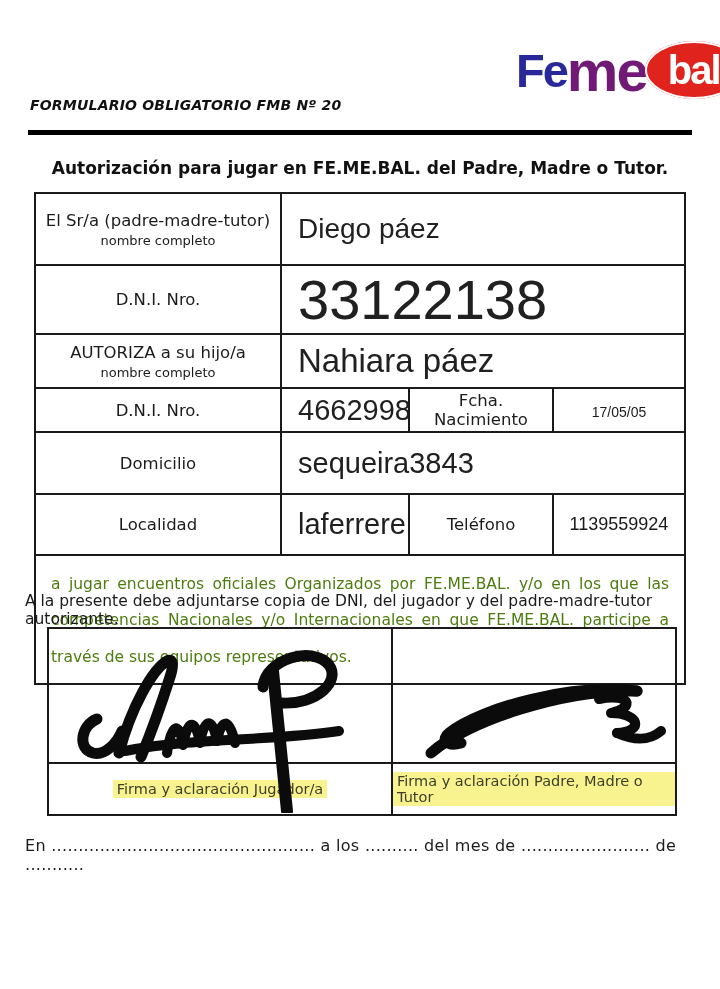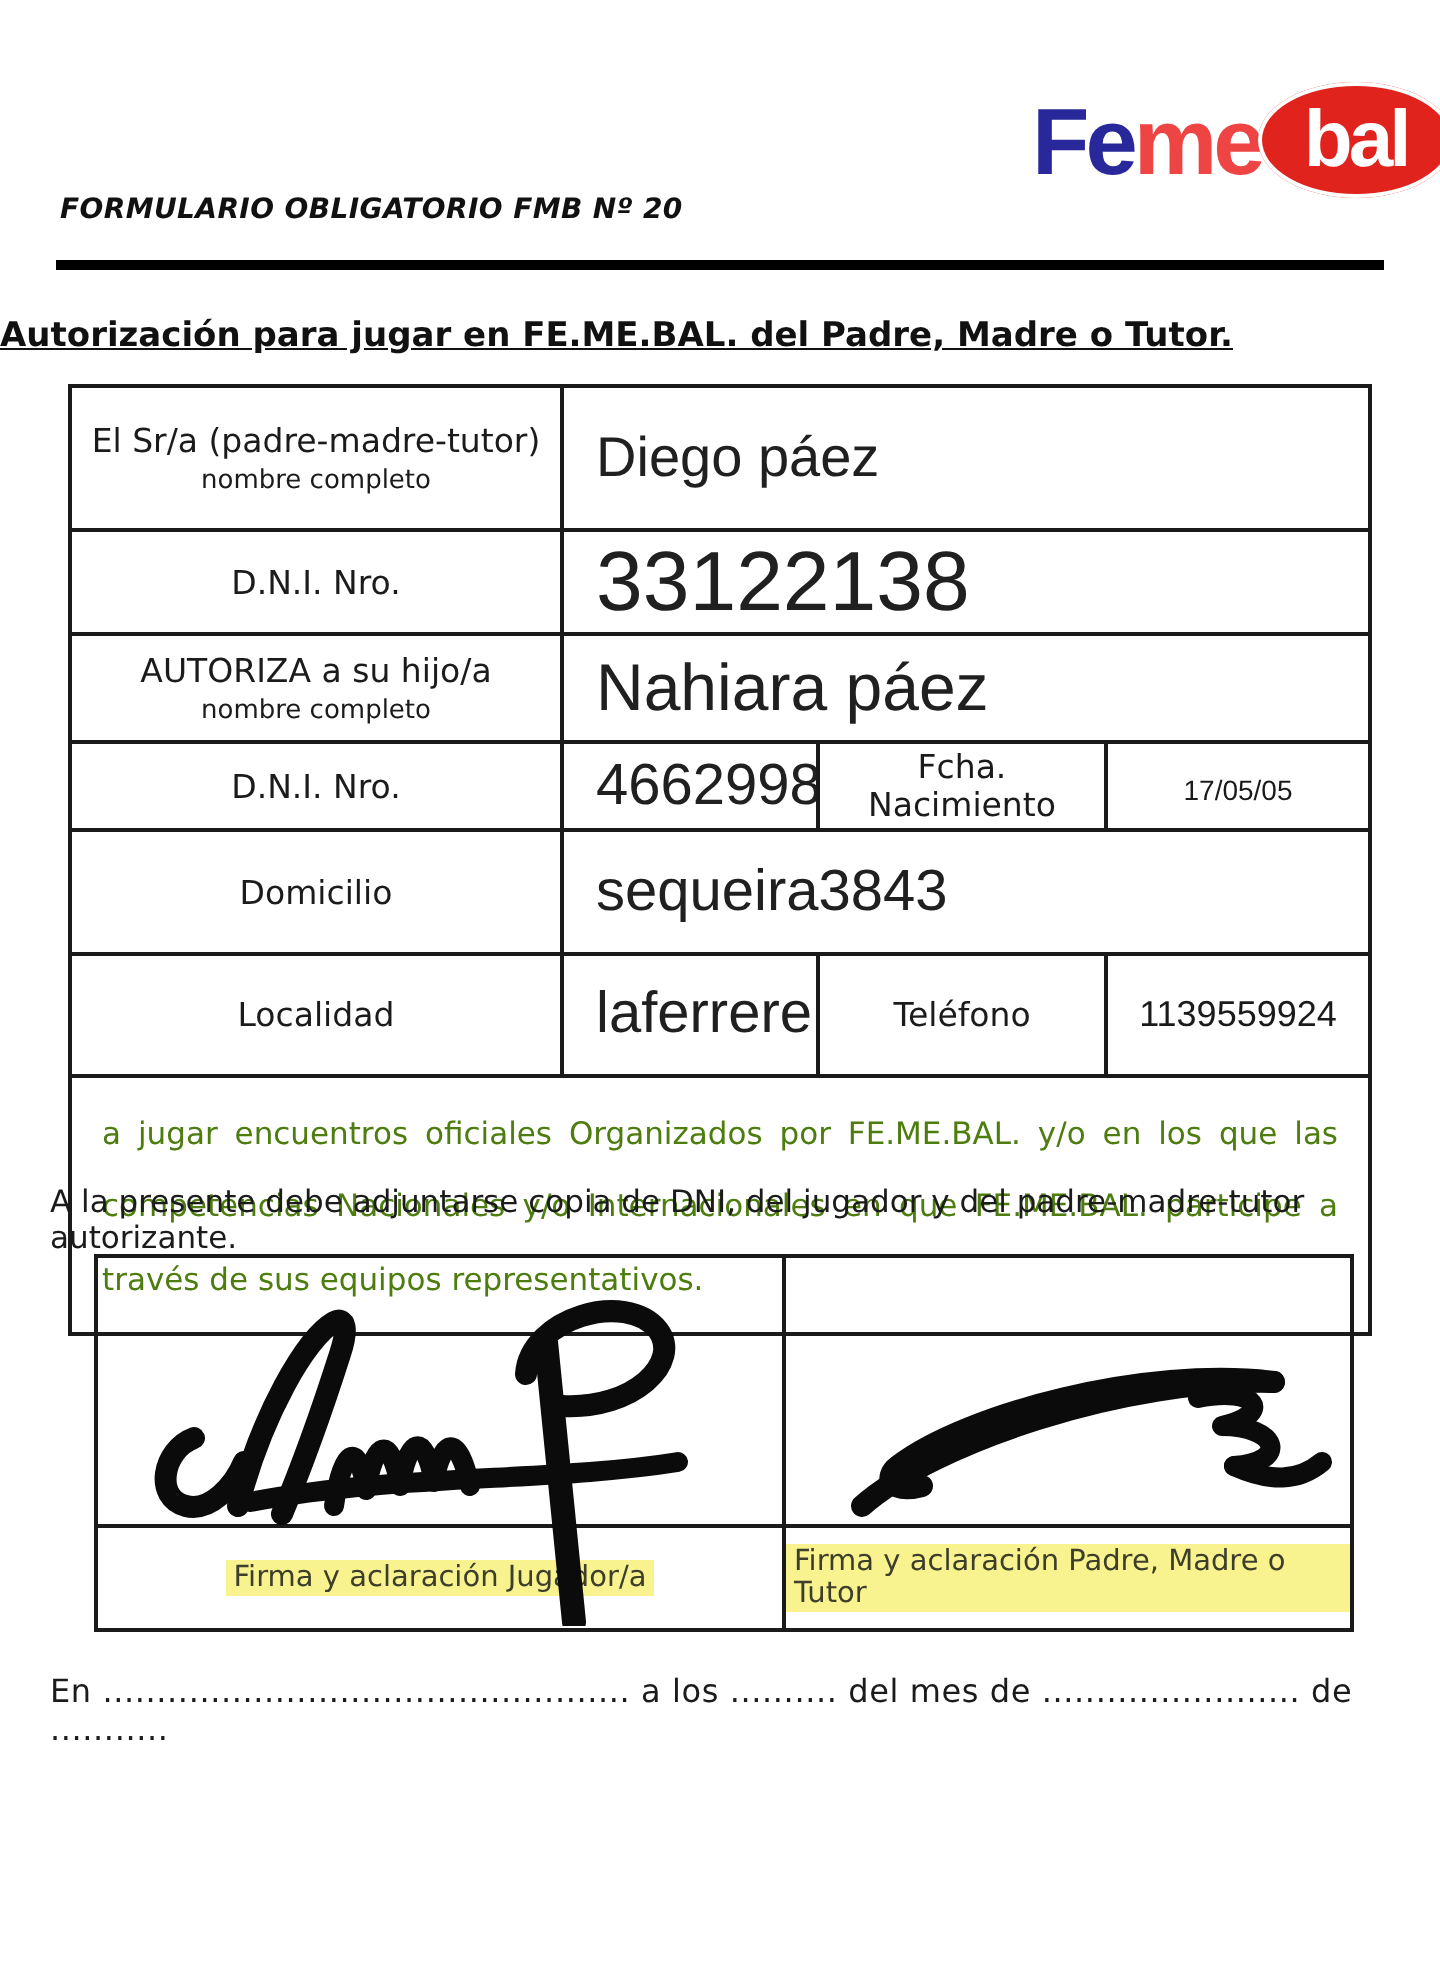--- a/index.html
+++ b/index.html
@@ -3,45 +3,45 @@
 <meta charset="utf-8">
 <style>
   html,body{margin:0;padding:0;background:#e8e8e8;}
   .page{position:relative;width:720px;height:989px;background:#ffffff;margin:0 auto;
         font-family:"DejaVu Sans", sans-serif;color:#1a1a1a;overflow:hidden;}
 
   
   .logo{position:absolute;top:42px;left:516px;display:flex;align-items:center;height:56px;}
   .logo-fe{font-family:"Liberation Sans",sans-serif;font-weight:bold;font-size:47px;
            color:#28289b;letter-spacing:-2px;}
-  .logo-me{font-family:"Liberation Sans",sans-serif;font-weight:bold;font-size:47px;
-           color:#ef4444;letter-spacing:-2px;}
+  .logo-me{font-family:"Liberation Sans",sans-serif;font-weight:bold;font-size:58px;
+           color:#701a75;letter-spacing:-2px;}
   .logo-oval{display:flex;align-items:center;justify-content:center;width:98px;height:58px;
              background:#e0231d;border-radius:50%;margin-left:-2px;box-shadow:0 0 0 2px #fff inset;}
   .logo-bal{font-family:"Liberation Sans",sans-serif;font-weight:bold;font-size:40px;
             color:#ffffff;letter-spacing:-2px;}
 
   
   .title{position:absolute;left:30px;top:97px;margin:0;font-size:14px;font-weight:bold;
          font-style:italic;color:#111;letter-spacing:0.2px;}
   .rule{position:absolute;left:28px;top:130px;width:664px;height:5px;background:#000;}
 
   
-  .heading{position:absolute;left:0;top:158px;width:100%;
-           font-size:17px;font-weight:bold;text-decoration:underline;color:#111;}
+  .heading{position:absolute;left:0;top:158px;width:100%;text-align:center;
+           font-size:17px;font-weight:bold;color:#111;}
 
   
   table.form{position:absolute;left:34px;top:192px;width:650px;border-collapse:collapse;
              table-layout:fixed;}
   table.form td{border:2px solid #1a1a1a;vertical-align:middle;}
   td.lbl{text-align:center;font-size:16.5px;color:#1b1b1b;padding:2px 4px;}
   td.lbl .sub{font-size:13px;margin-top:3px;text-align:center;}
   td.val{font-family:"Liberation Sans",sans-serif;color:#202020;padding-left:16px;white-space:nowrap;overflow:hidden;}
   .v28{font-size:28px;margin-top:47px;}
-  .v44{font-size:42px;}
+  .v44{font-size:56px;}
   .v34{font-size:33px;padding-left:36px;}
   .v30{font-size:29px;}
   td.vdate{font-size:14px;text-align:center;vertical-align:top;padding-top:4px;
            font-family:"Liberation Sans",sans-serif;}
   td.vphone{font-size:18px;text-align:center;font-family:"Liberation Sans",sans-serif;}
   tr.r1{height:72px;} tr.r2{height:44px;} tr.r3{height:54px;}
   tr.r4{height:44px;} tr.r5{height:62px;} tr.r6{height:61px;}
   td.clause{font-size:15.5px;line-height:2.35;text-align:justify;padding:10px 15px 8px 15px;
             color:#4d7c0f;}
 

